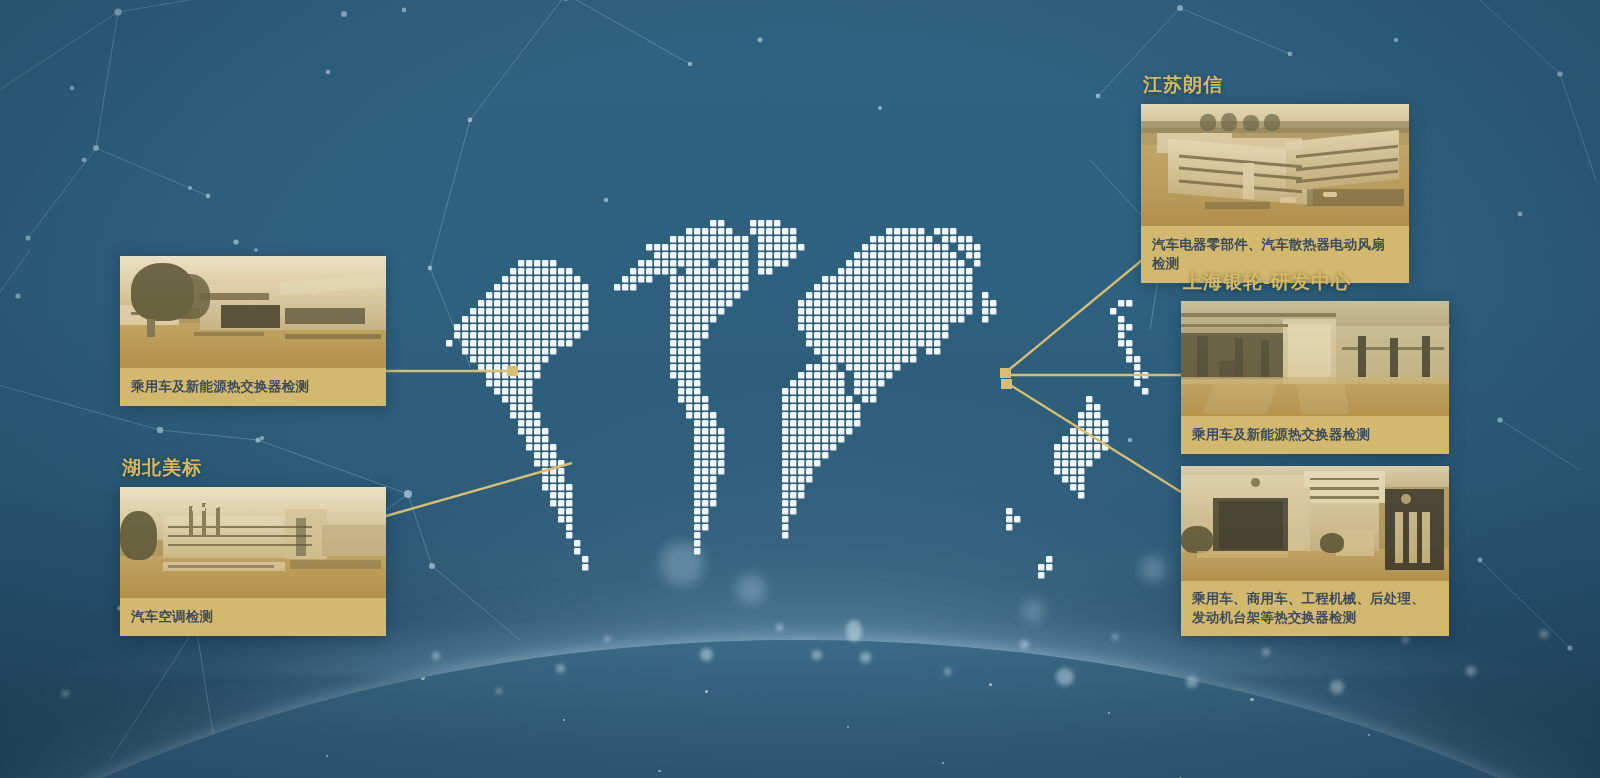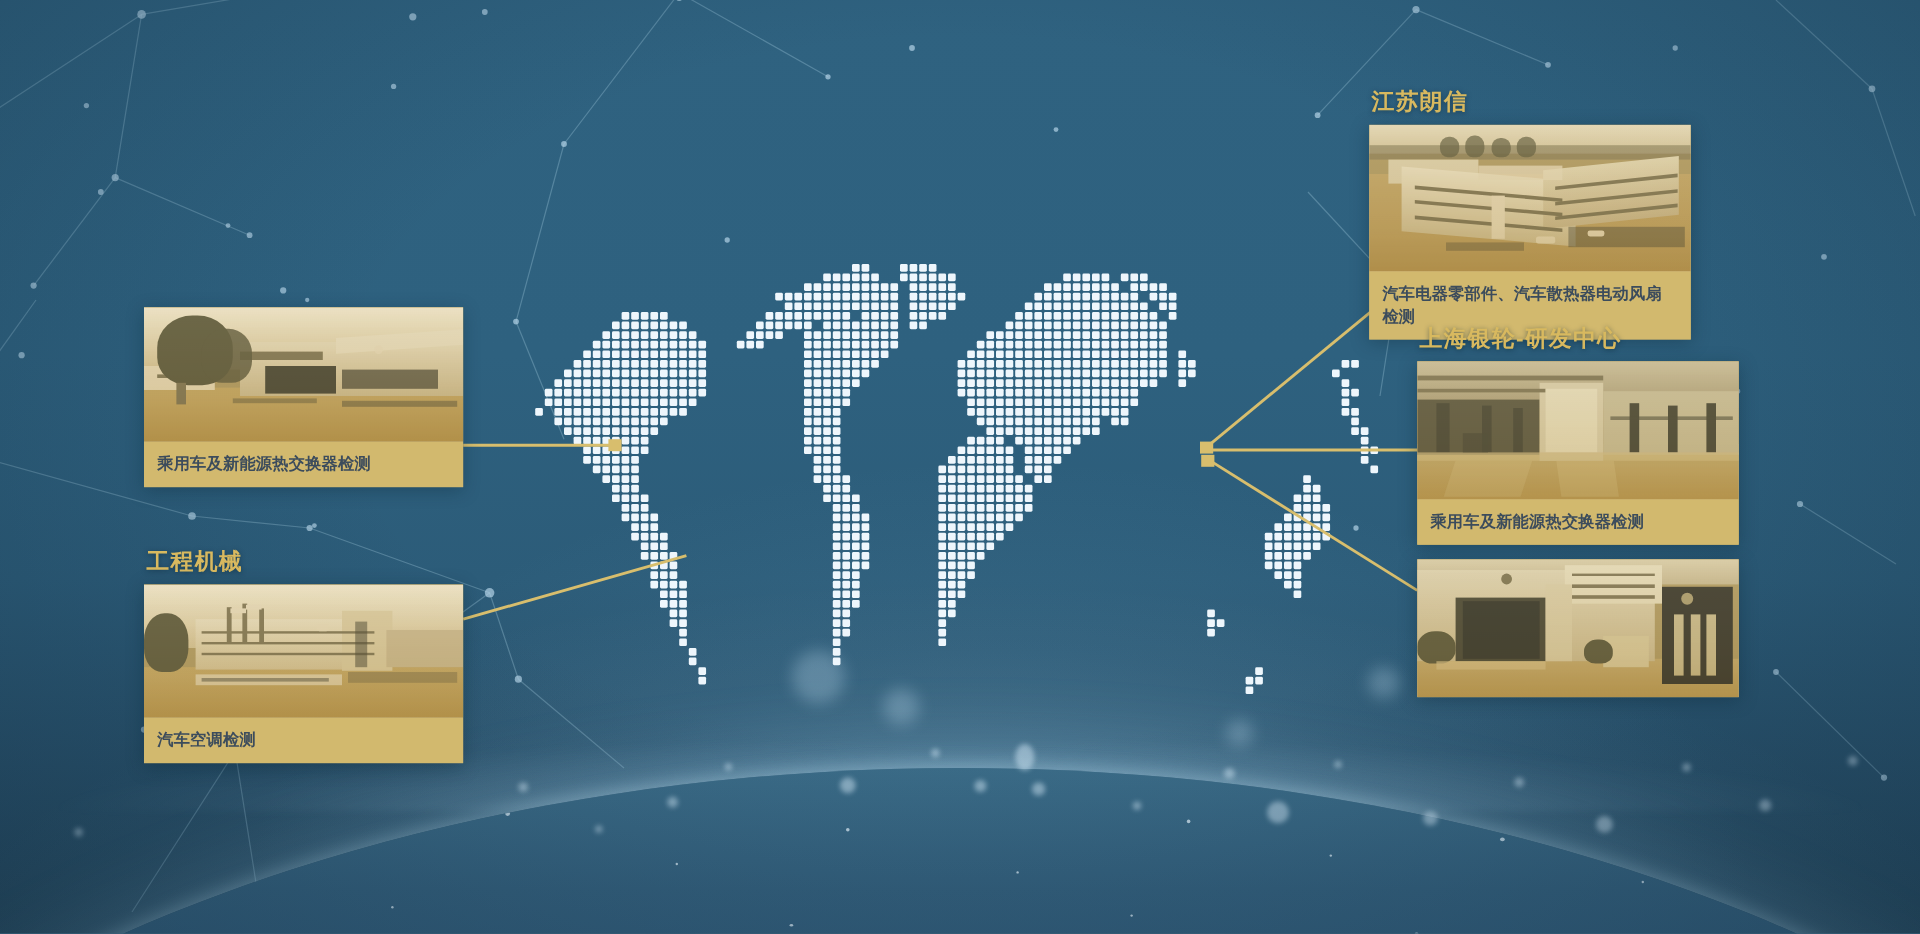--- a/index.html
+++ b/index.html
@@ -1323,21 +1323,21 @@
           <div class="ph-dk" style="left:28%;top:68%;width:26%;height:3%;opacity:.4;"></div>
           <div class="ph-lt" style="left:72%;top:29%;width:7px;height:7px;border-radius:50%;opacity:.9;"></div>
           <div class="ph-overlay"></div>
         </div>
       </div>
       <div class="caption">乘用车及新能源热交换器检测</div>
     </div>
   </div>
 
   <div class="card" style="left:120px;top:455px;">
-    <div class="card-label">工程机械</div>
+    <div class="card-label">湖北美标</div>
     <div class="card-frame" style="width:266px;">
       <div class="photo" style="height:111px;">
         <div class="photo-inner">
           <div class="ph-sky" style="height:48%;"></div>
           <div class="ph-ground" style="height:38%;"></div>
           <div class="ph-b" style="left:16%;top:26%;width:58%;height:38%;background:linear-gradient(180deg,#eae1c7 0%,#d8caa4 100%);"></div>
           <div class="ph-b" style="left:62%;top:20%;width:16%;height:45%;background:#ddd0ab;"></div>
           <div class="ph-b" style="left:76%;top:34%;width:24%;height:28%;background:#cfc09b;"></div>
           <div class="ph-d" style="left:18%;top:35%;width:54%;height:2%;"></div>
           <div class="ph-d" style="left:18%;top:43%;width:54%;height:2%;"></div>
@@ -1445,16 +1445,20 @@
           <div class="ph-d" style="left:80%;top:40%;width:3%;height:44%;background:#cfc39c;"></div>
           <div class="ph-d" style="left:85%;top:40%;width:3%;height:44%;background:#cfc39c;"></div>
           <div class="ph-d" style="left:90%;top:40%;width:3%;height:44%;background:#cfc39c;"></div>
           <div class="ph-b" style="left:58%;top:56%;width:14%;height:22%;background:#ddd1ab;"></div>
           <div class="ph-tree" style="left:0;top:52%;width:12%;height:24%;"></div>
           <div class="ph-tree" style="left:52%;top:58%;width:9%;height:18%;"></div>
           <div class="ph-lt" style="left:6%;top:74%;width:34%;height:6%;background:#ddcb9a;opacity:.7;"></div>
           <div class="ph-overlay"></div>
         </div>
       </div>
+      <div class="caption two-line">
+        <div>乘用车、商用车、工程机械、后处理、</div>
+        <div>发动机台架等热交换器检测</div>
+      </div>
     </div>
   </div>
 
 </div>
 
 </body></html>

